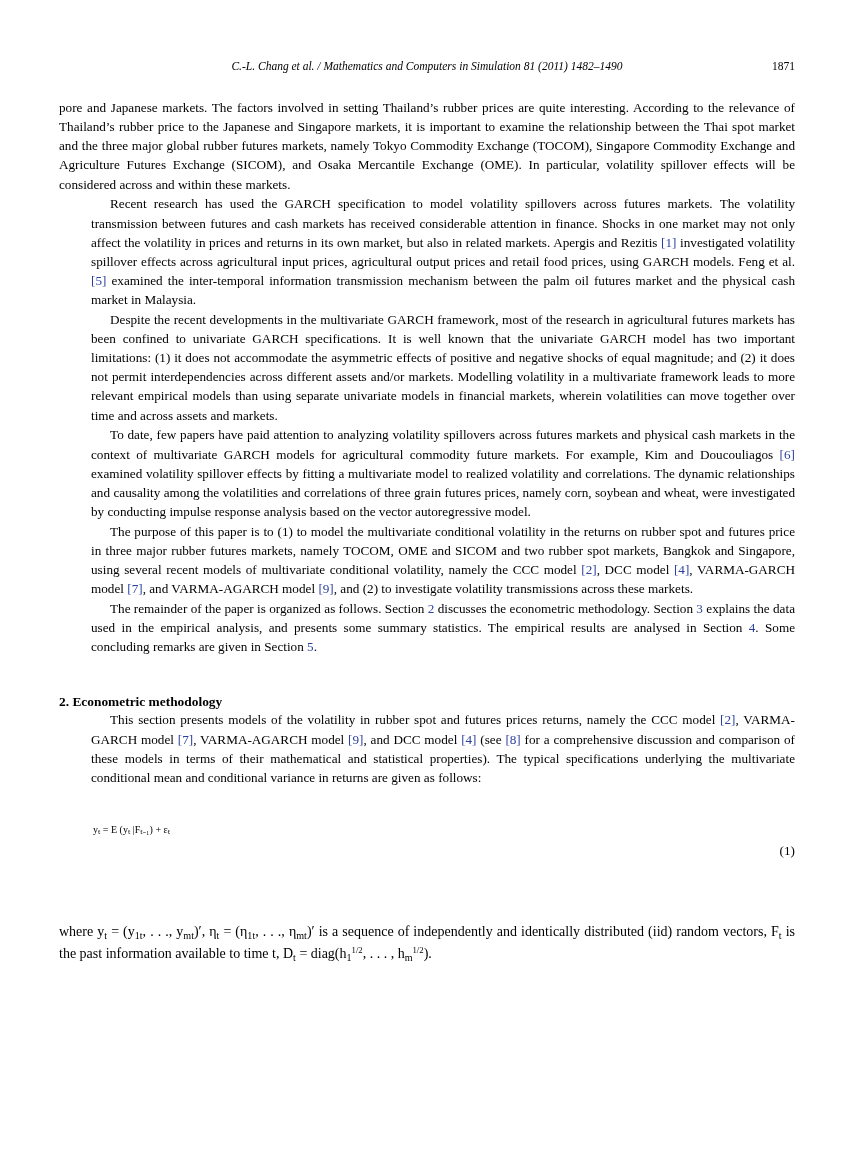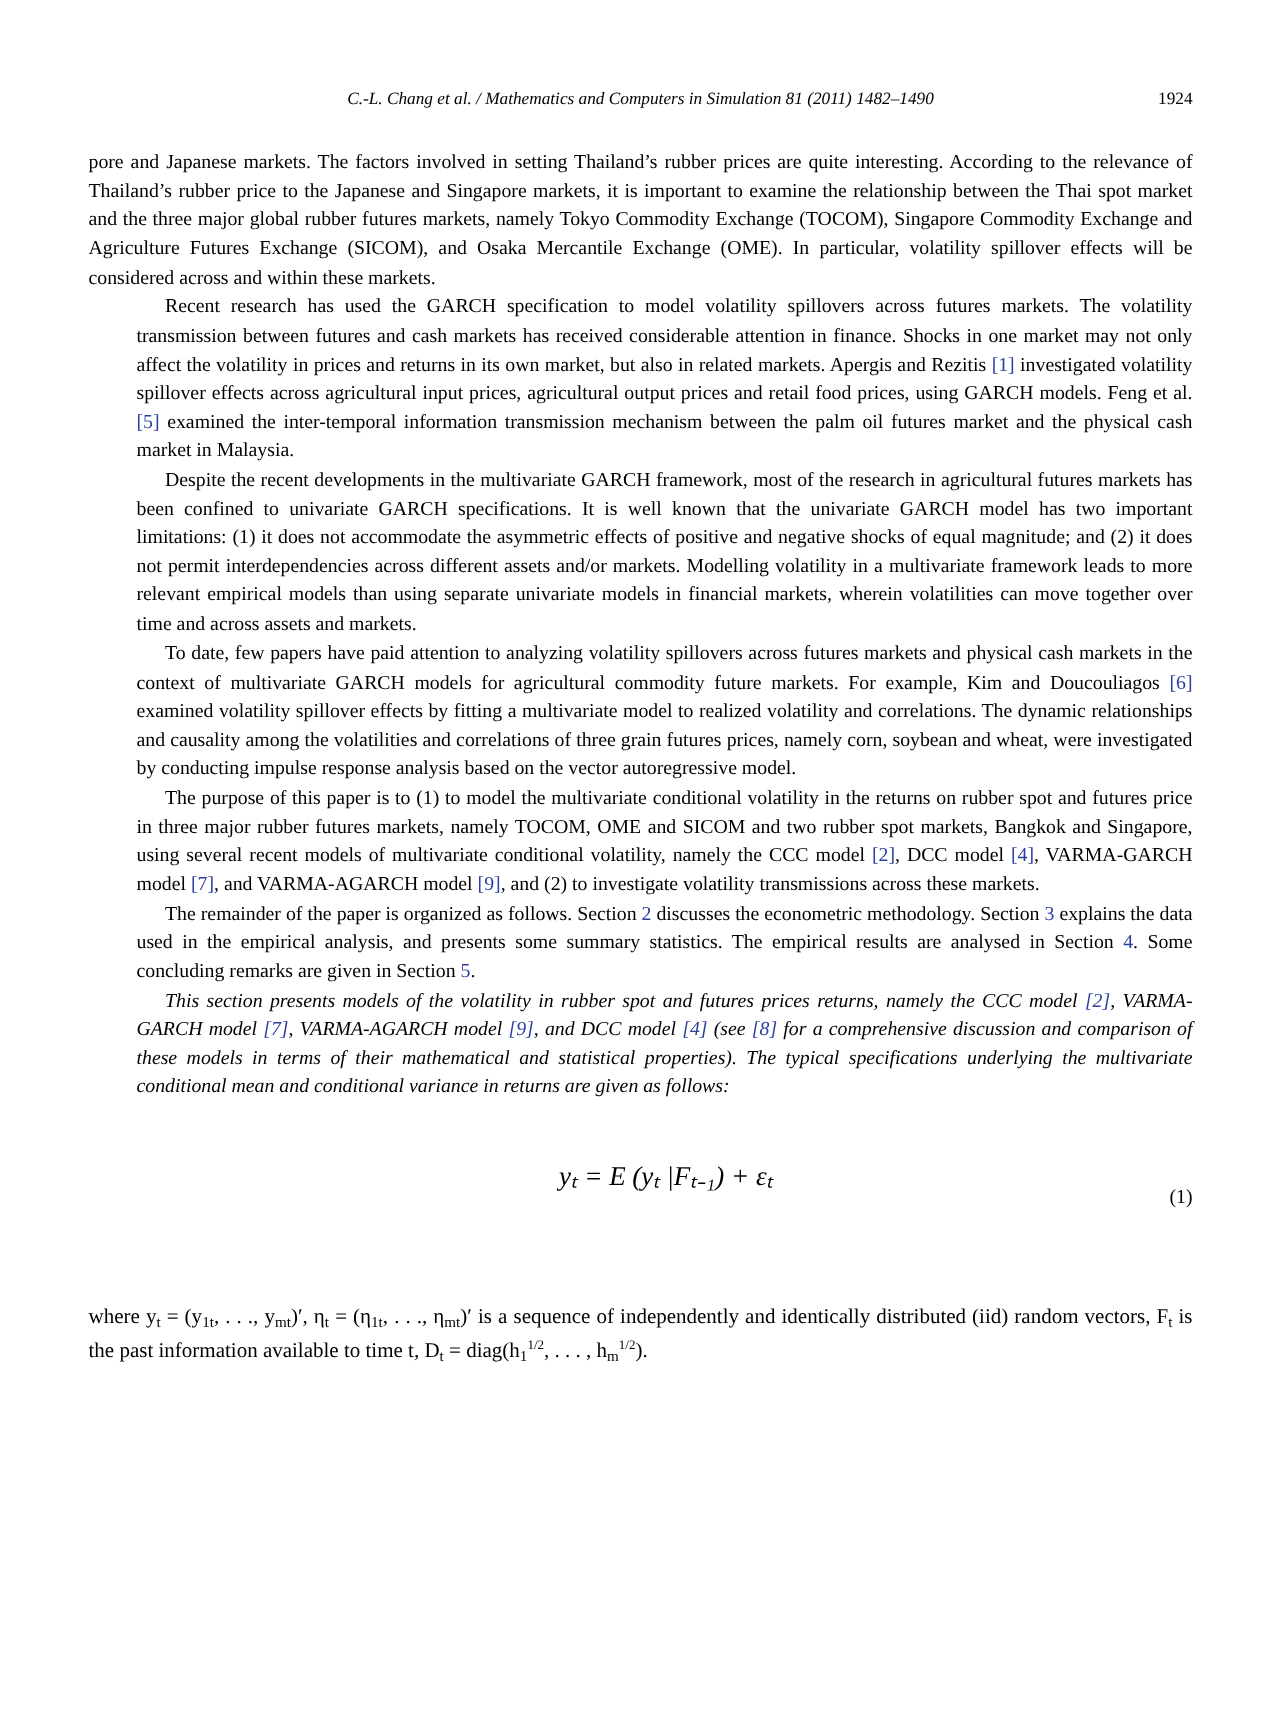--- a/index.html
+++ b/index.html
@@ -67,24 +67,22 @@
     font-weight: bold;
     margin: 38px 0 0 0;
   }
   .eq-block {
     position: relative;
     margin: 34px 0 0 0;
     min-height: 56px;
   }
   .eq-body {
     margin-left: 34px;
-    font-size: 18px;
-    font-style: italic;
+    font-size: 10px;
     line-height: 1.85;
-    text-align: center;
   }
   .eq-number {
     position: absolute;
     right: 0;
     top: 22px;
     font-style: normal;
     font-size: 13.2px;
   }
   .sub {
     font-size: 0.72em;
@@ -93,52 +91,52 @@
   .upr {
     font-style: normal;
   }
   .frac-sup {
     font-size: 0.62em;
     vertical-align: 0.62em;
     font-style: normal;
   }
   .spaced {
     margin-top: 22px;
-    font-style: italic;
   }
   .tail {
     margin-top: 44px;
     font-size: 14px;
     line-height: 1.55;
     text-align: justify;
   }
 </style>
 </head>
 <body>
 
 <div class="page">
   <div class="content">
 
     <div class="runhead">
       <div class="rh-center">C.-L. Chang et al. / Mathematics and Computers in Simulation 81 (2011) 1482–1490</div>
-      <div class="rh-page">1924</div>
+      <div class="rh-page">1871</div>
     </div>
 
     <p class="body">pore and Japanese markets. The factors involved in setting Thailand’s rubber prices are quite interesting. According to the relevance of Thailand’s rubber price to the Japanese and Singapore markets, it is important to examine the relationship between the Thai spot market and the three major global rubber futures markets, namely Tokyo Commodity Exchange (TOCOM), Singapore Commodity Exchange and Agriculture Futures Exchange (SICOM), and Osaka Mercantile Exchange (OME). In particular, volatility spillover effects will be considered across and within these markets.</p>
 
     <p class="body indent"><span>Recent research has used the GARCH specification to model volatility spillovers across futures markets. The volatility transmission between futures and cash markets has received considerable attention in finance. Shocks in one market may not only affect the volatility in prices and returns in its own market, but also in related markets. Apergis and Rezitis </span><a class="ref" href="#">[1]</a><span> investigated volatility spillover effects across agricultural input prices, agricultural output prices and retail food prices, using GARCH models. Feng et al. </span><a class="ref" href="#">[5]</a><span> examined the inter-temporal information transmission mechanism between the palm oil futures market and the physical cash market in Malaysia.</span></p>
 
     <p class="body indent">Despite the recent developments in the multivariate GARCH framework, most of the research in agricultural futures markets has been confined to univariate GARCH specifications. It is well known that the univariate GARCH model has two important limitations: (1) it does not accommodate the asymmetric effects of positive and negative shocks of equal magnitude; and (2) it does not permit interdependencies across different assets and/or markets. Modelling volatility in a multivariate framework leads to more relevant empirical models than using separate univariate models in financial markets, wherein volatilities can move together over time and across assets and markets.</p>
 
     <p class="body indent"><span>To date, few papers have paid attention to analyzing volatility spillovers across futures markets and physical cash markets in the context of multivariate GARCH models for agricultural commodity future markets. For example, Kim and Doucouliagos </span><a class="ref" href="#">[6]</a><span> examined volatility spillover effects by fitting a multivariate model to realized volatility and correlations. The dynamic relationships and causality among the volatilities and correlations of three grain futures prices, namely corn, soybean and wheat, were investigated by conducting impulse response analysis based on the vector autoregressive model.</span></p>
 
     <p class="body indent"><span>The purpose of this paper is to (1) to model the multivariate conditional volatility in the returns on rubber spot and futures price in three major rubber futures markets, namely TOCOM, OME and SICOM and two rubber spot markets, Bangkok and Singapore, using several recent models of multivariate conditional volatility, namely the CCC model </span><a class="ref" href="#">[2]</a><span>, DCC model </span><a class="ref" href="#">[4]</a><span>, VARMA-GARCH model </span><a class="ref" href="#">[7]</a><span>, and VARMA-AGARCH model </span><a class="ref" href="#">[9]</a><span>, and (2) to investigate volatility transmissions across these markets.</span></p>
 
     <p class="body indent"><span>The remainder of the paper is organized as follows. Section </span><a class="ref" href="#">2</a><span> discusses the econometric methodology. Section </span><a class="ref" href="#">3</a><span> explains the data used in the empirical analysis, and presents some summary statistics. The empirical results are analysed in Section </span><a class="ref" href="#">4</a><span>. Some concluding remarks are given in Section </span><a class="ref" href="#">5</a><span>.</span></p>
 
+    <h2 class="section">2.  Econometric methodology</h2>
 
     <p class="body indent spaced"><span>This section presents models of the volatility in rubber spot and futures prices returns, namely the CCC model </span><a class="ref" href="#">[2]</a><span>, VARMA-GARCH model </span><a class="ref" href="#">[7]</a><span>, VARMA-AGARCH model </span><a class="ref" href="#">[9]</a><span>, and DCC model </span><a class="ref" href="#">[4]</a><span> (see </span><a class="ref" href="#">[8]</a><span> for a comprehensive discussion and comparison of these models in terms of their mathematical and statistical properties). The typical specifications underlying the multivariate conditional mean and conditional variance in returns are given as follows:</span></p>
 
     <div class="eq-block">
       <div class="eq-body">
         <div>yₜ = E (yₜ |Fₜ₋₁) + εₜ</div>
       </div>
       <div class="eq-number">(1)</div>
     </div>
 

